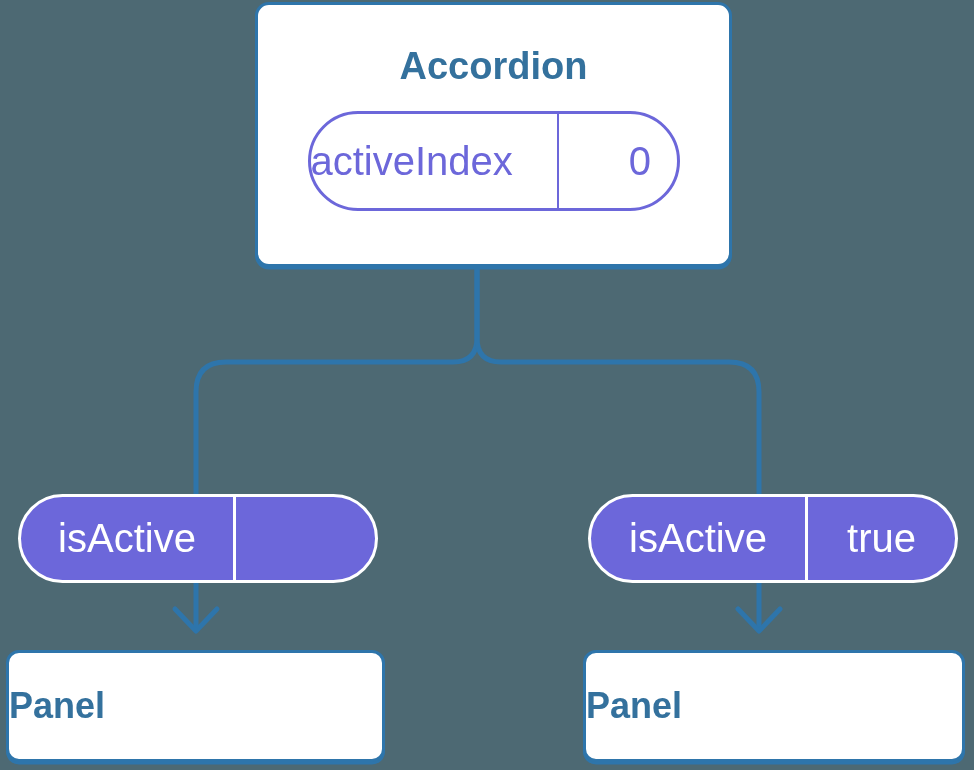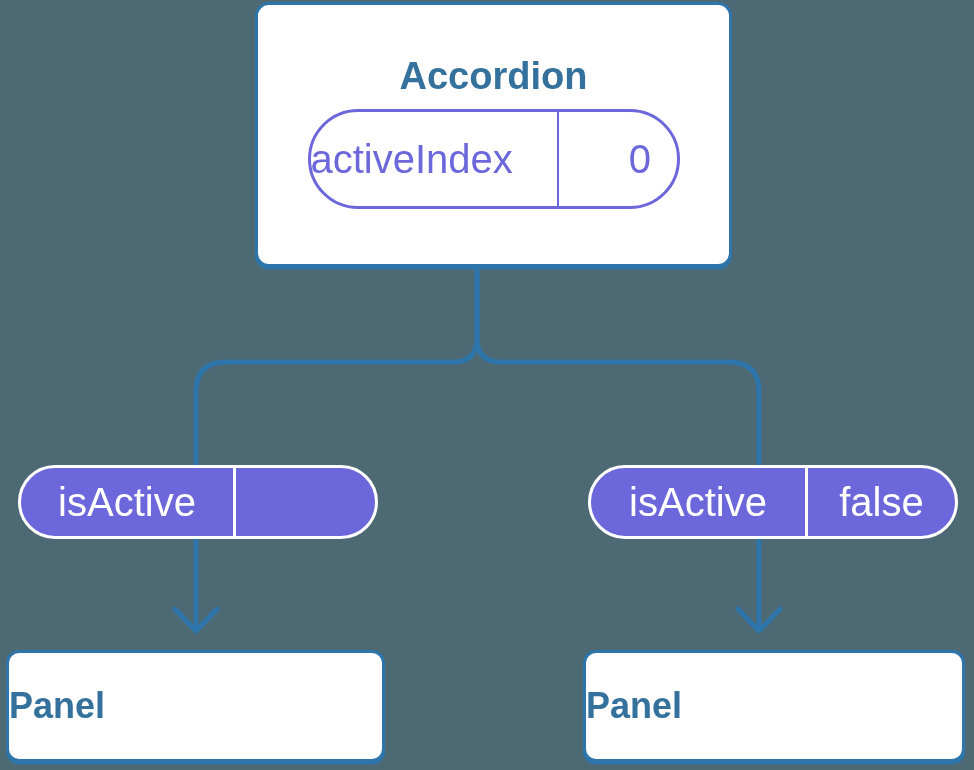--- a/index.html
+++ b/index.html
@@ -40,21 +40,21 @@
     border: 3px solid var(--stroke);
     box-shadow: 0 2.5px 0 0 var(--stroke);
     border-radius: 14px;
   }
   .root-card {
     left: 255px; top: 2px;
     width: 477px; height: 265px;
     display: flex;
     flex-direction: column;
     align-items: center;
-    padding-top: 42px;
+    padding-top: 32px;
   }
   .card-title {
     color: var(--text-blue);
     font-size: 38px;
     font-weight: 600;
     line-height: 58px;
     white-space: nowrap;
   }
   
   .pill {
@@ -66,37 +66,38 @@
   .pill-name, .pill-value {
     display: flex;
     align-items: center;
     justify-content: center;
     font-size: 40px;
     font-weight: 400;
     white-space: nowrap;
   }
   
   .state-pill {
-    margin-top: 4px;
+    margin-top: 16px;
     width: 372px; height: 100px;
     border: 3px solid var(--purple);
     background: var(--card-bg);
     color: var(--purple);
     gap: 44px;
   }
   .state-pill .pill-name { flex: 1; }
   .state-pill .pill-divider { width: 3px; background: var(--purple); }
   .state-pill .pill-value { width: 91px; }
   
   .prop-pill {
     position: absolute;
-    height: 74px;
+    height: 89px;
     background: var(--purple);
     border: 3px solid var(--pill-text);
     color: var(--pill-text);
+    margin-top: 29px;
   }
   .prop-pill .pill-divider { width: 3px; background: var(--pill-text); }
   .prop-pill .pill-value { flex: 1; }
   .prop-pill-left { left: 18px; top: 465px; width: 360px; }
   .prop-pill-left .pill-name { width: 212px; }
   .prop-pill-right { left: 588px; top: 465px; width: 370px; }
   .prop-pill-right .pill-name { width: 214px; }
   
   .panel-card {
     display: flex;
@@ -130,21 +131,21 @@
   </div>
 
   <div class="pill prop-pill prop-pill-left">
     <span class="pill-name">isActive</span>
     <span class="pill-divider"></span>
   </div>
 
   <div class="pill prop-pill prop-pill-right">
     <span class="pill-name">isActive</span>
     <span class="pill-divider"></span>
-    <span class="pill-value">false</span>
+    <span class="pill-value">true</span>
   </div>
 
   <div class="card panel-card panel-left">
     <div class="card-title">Panel</div>
   </div>
 
   <div class="card panel-card panel-right">
     <div class="card-title">Panel</div>
   </div>
 

